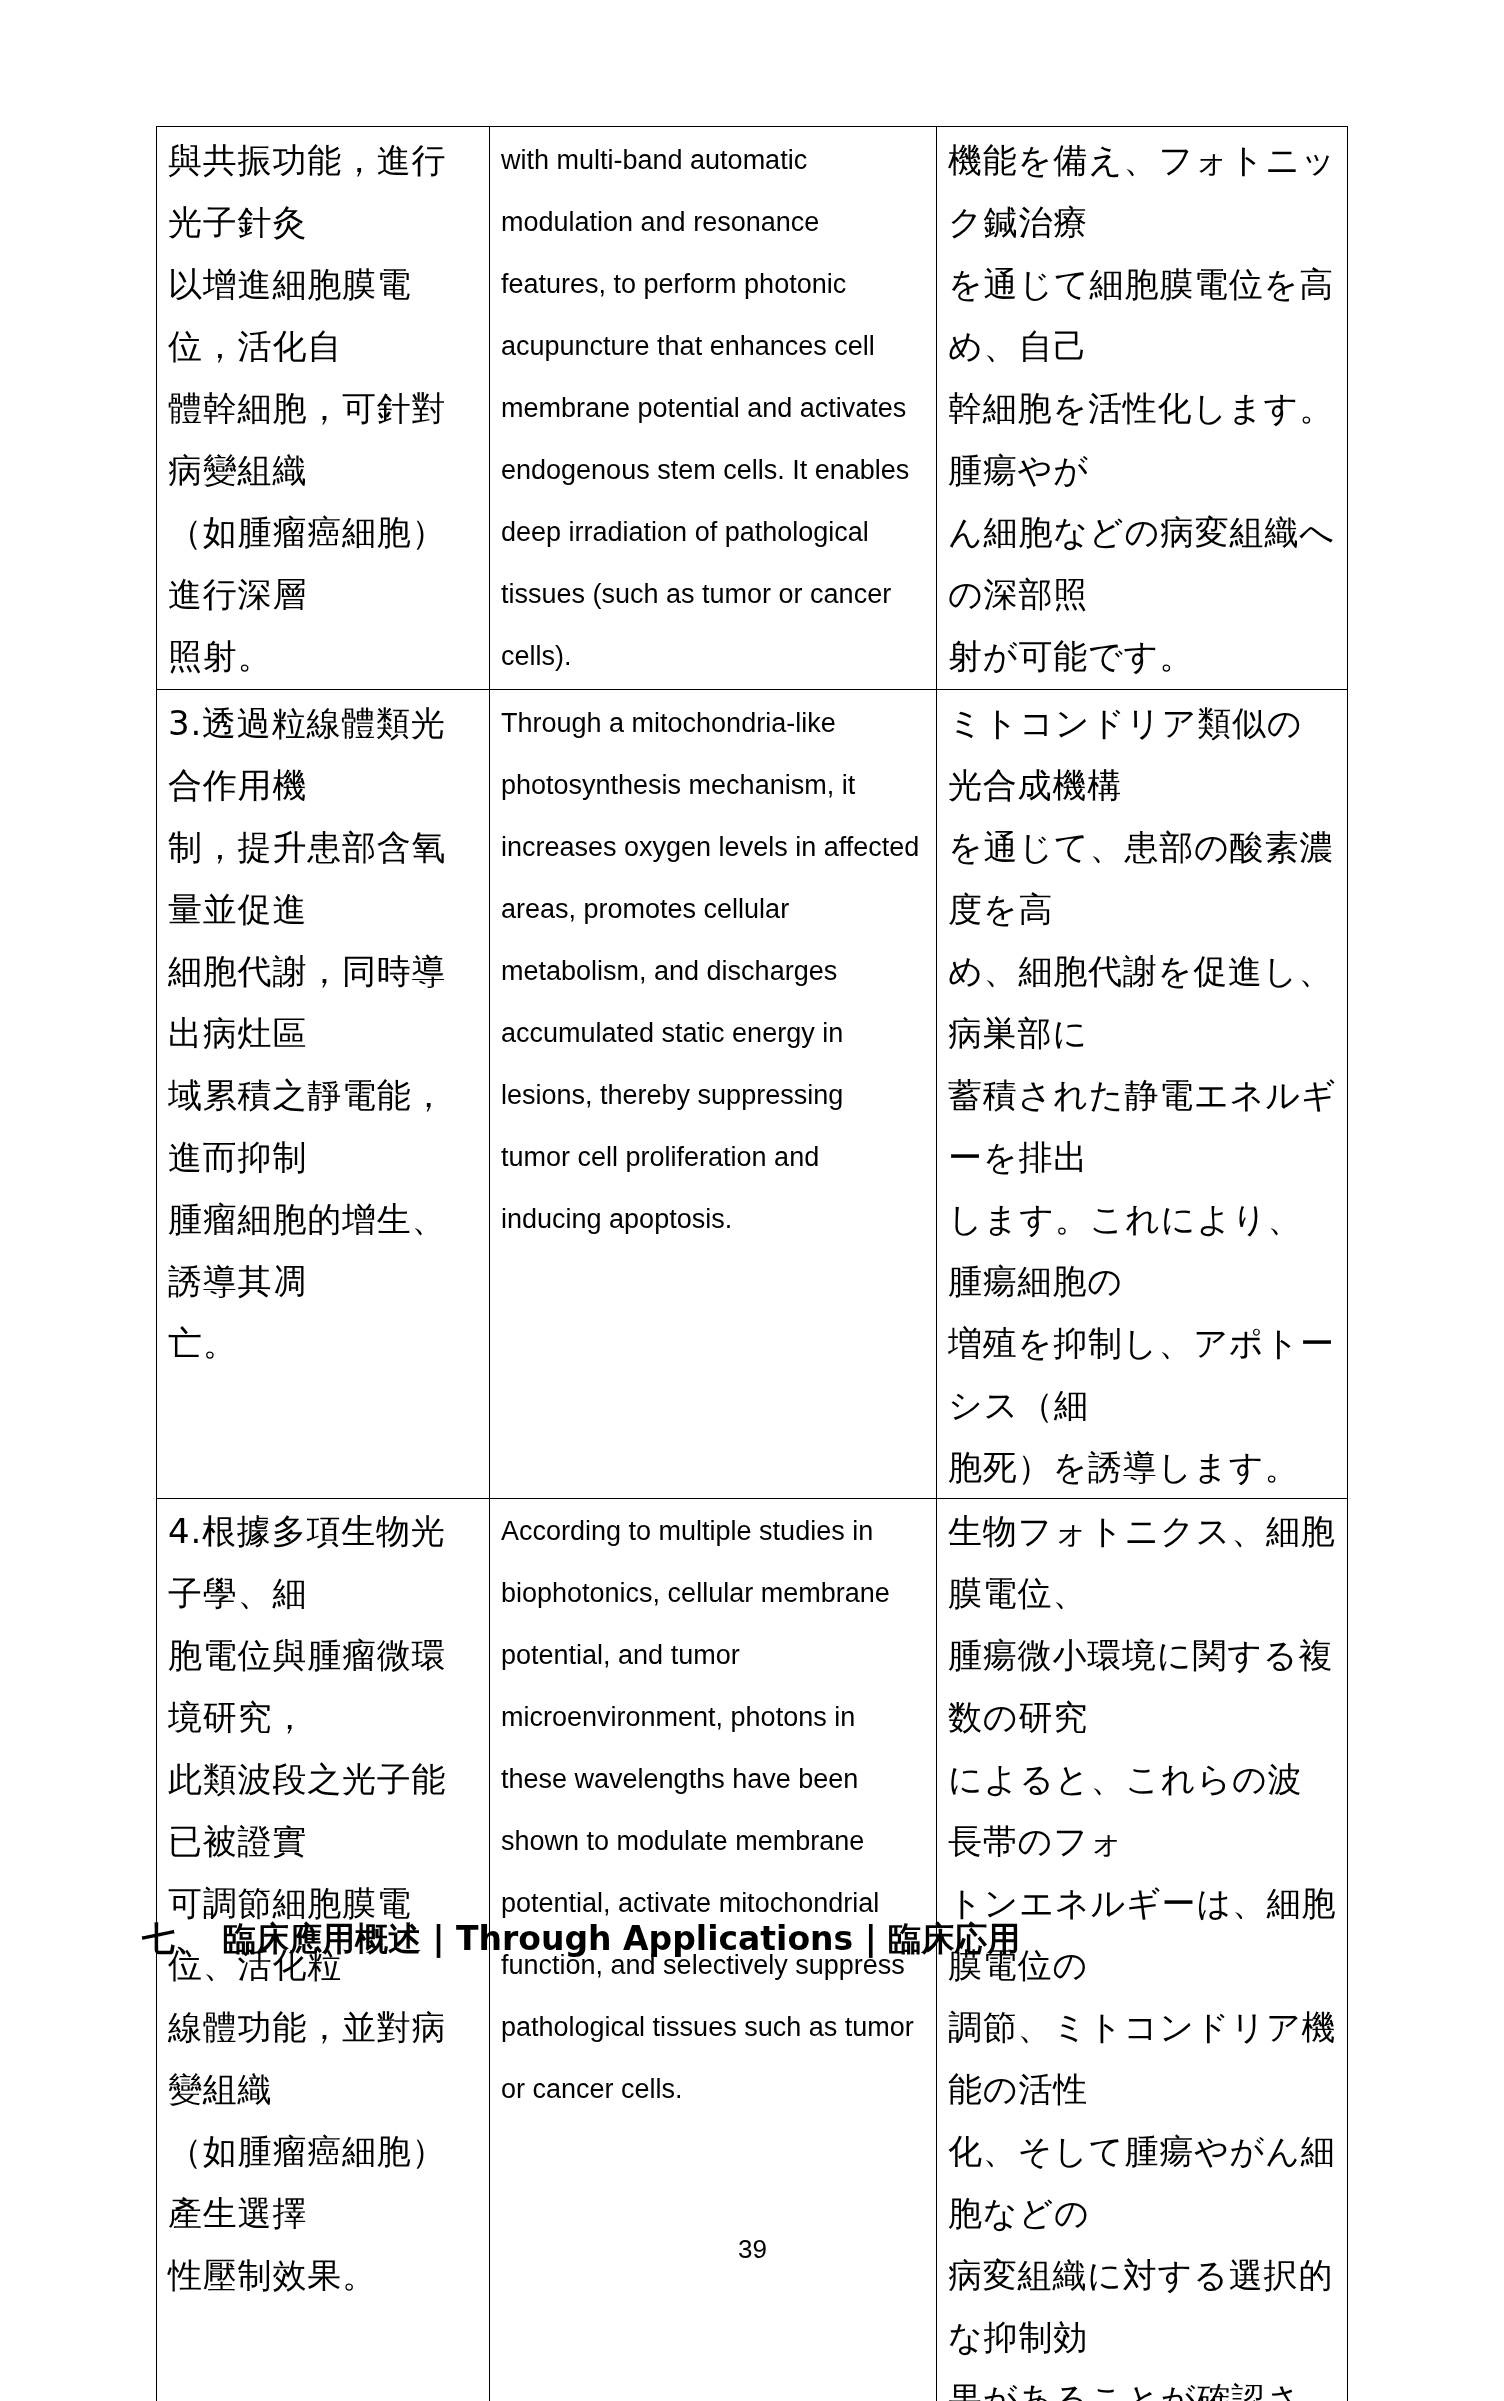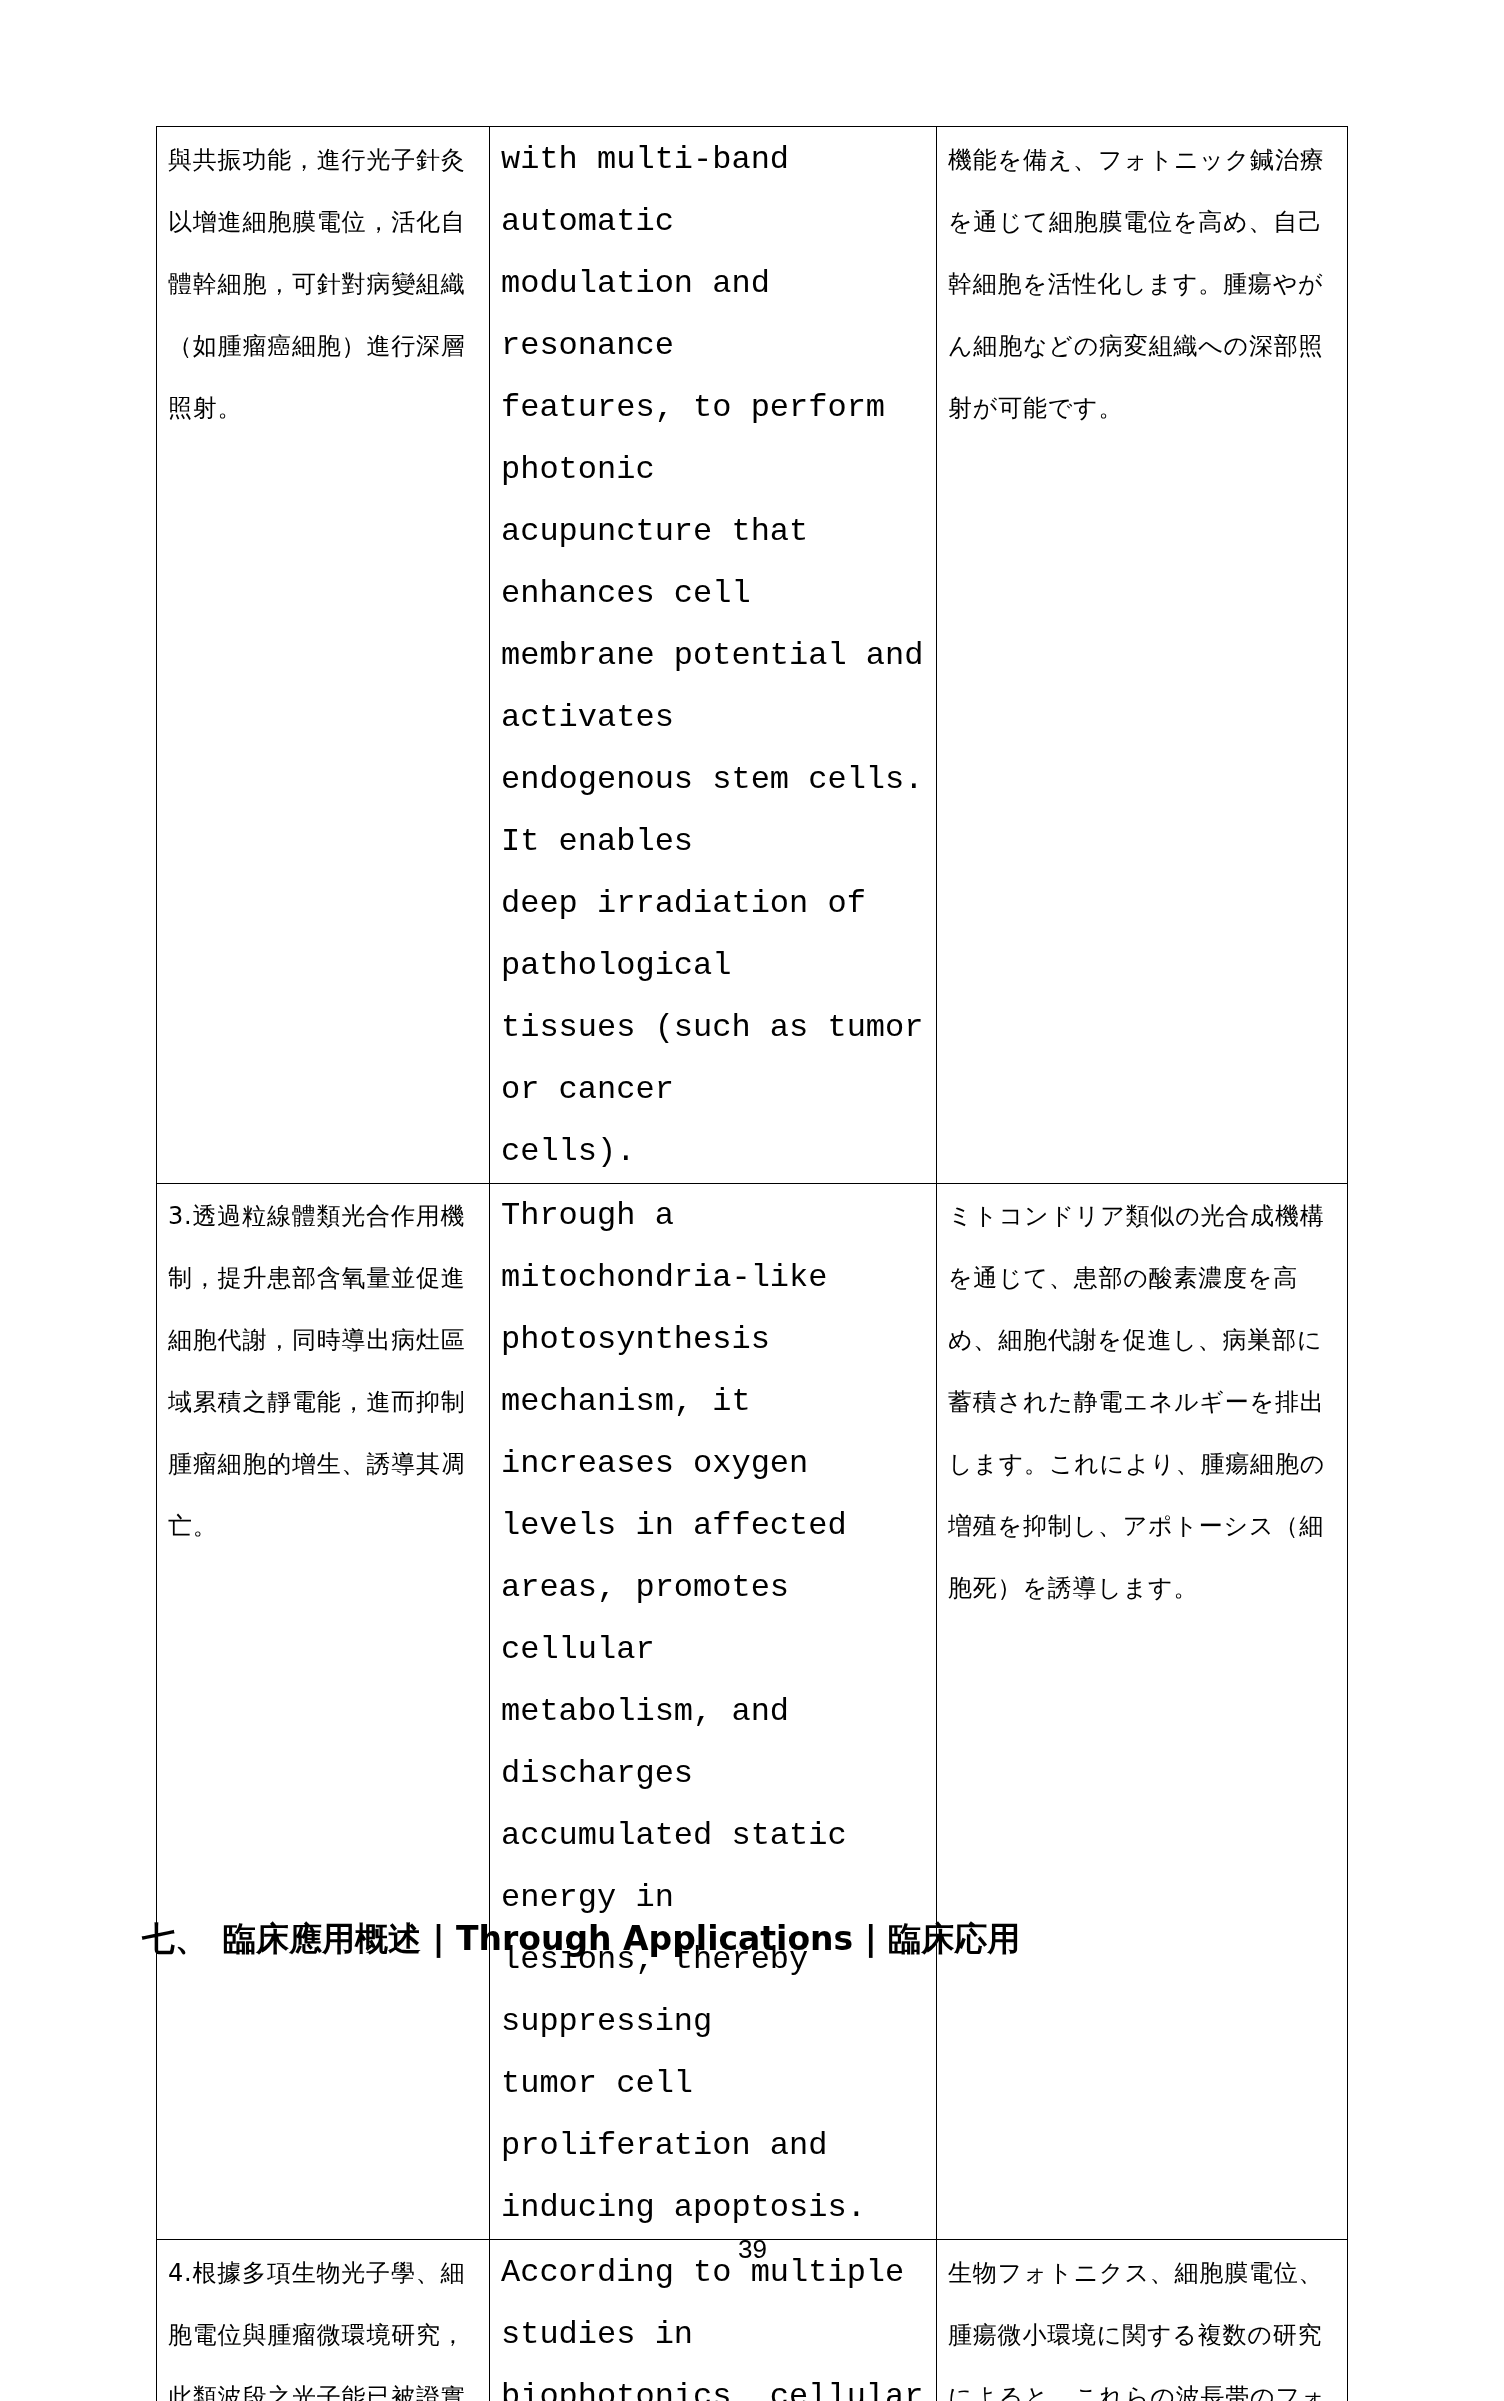--- a/index.html
+++ b/index.html
@@ -28,27 +28,27 @@
     white-space: pre-line;
     overflow: hidden;
   }
   col.col-zh { width: 333px; }
   col.col-en { width: 447px; }
   col.col-ja { width: 411px; }
   tr.r1 { height: 563px; }
   tr.r2 { height: 564px; padding-left: 32px; }
   tr.r3 { height: 628px; }
   .cell {
-    font-size: 24px;
+    font-size: 34px;
     line-height: 62px;
     letter-spacing: 0.8px;
   }
   .cell.en {
-    font-family: Liberation Mono, monospace;
-    font-size: 32px;
+    font-family: Liberation Sans, sans-serif;
+    font-size: 27px;
     letter-spacing: 0;
   }
   .heading {
     position: absolute;
     left: 142px;
     top: 1917px;
     font-size: 33px;
     font-weight: bold;
     line-height: 43px;
     white-space: nowrap;

